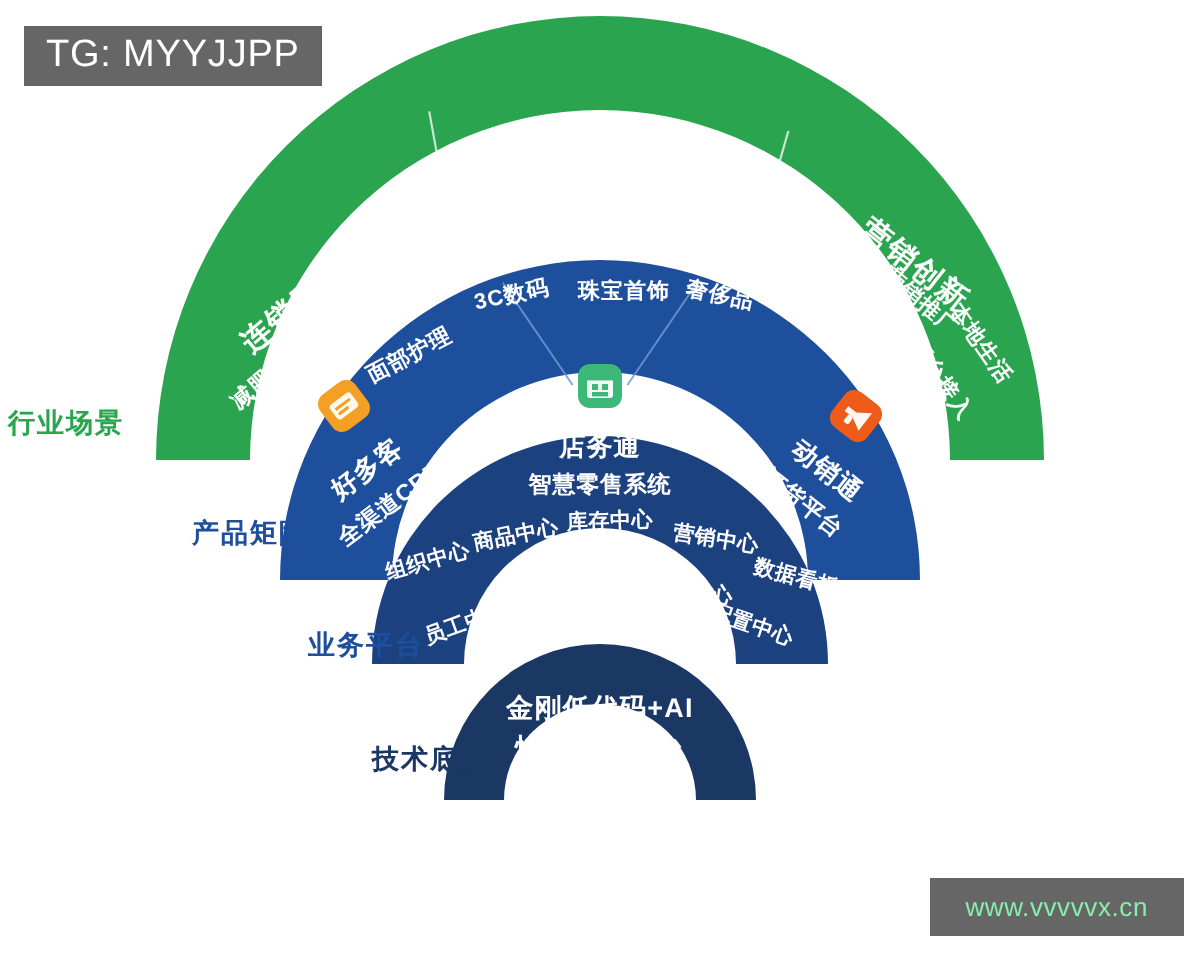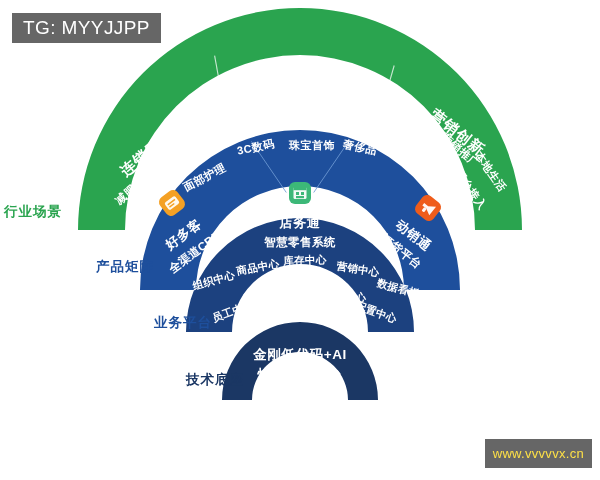--- a/index.html
+++ b/index.html
@@ -9,22 +9,22 @@
     font-family:"Liberation Sans","DejaVu Sans",sans-serif;
   }
   #fan{position:absolute;left:0;top:0;width:600px;height:480px;}
 
   .tag{
     position:absolute;background:#666666;color:#ffffff;
     font-size:19px;letter-spacing:.4px;padding:5px 11px 6px 11px;
     left:12px;top:13px;line-height:1;
   }
   .watermark{
-    position:absolute;background:#666666;color:#fde047;
-    font-size:13px;letter-spacing:.3px;padding:8px 8px;
+    position:absolute;background:#666666;color:#86efac;
+    font-size:13px;letter-spacing:.3px;padding:8px 18px;
     right:8px;bottom:12px;line-height:1;
   }
 
   .tier-label{
     position:absolute;font-size:13.5px;font-weight:bold;
     white-space:nowrap;letter-spacing:1px;
   }
   .tier-label.green{color:#2aa44f;}
   .tier-label.blue{color:#1e4f9c;margin-left:20px;}
   .tier-label.navy{color:#1b3764;}

